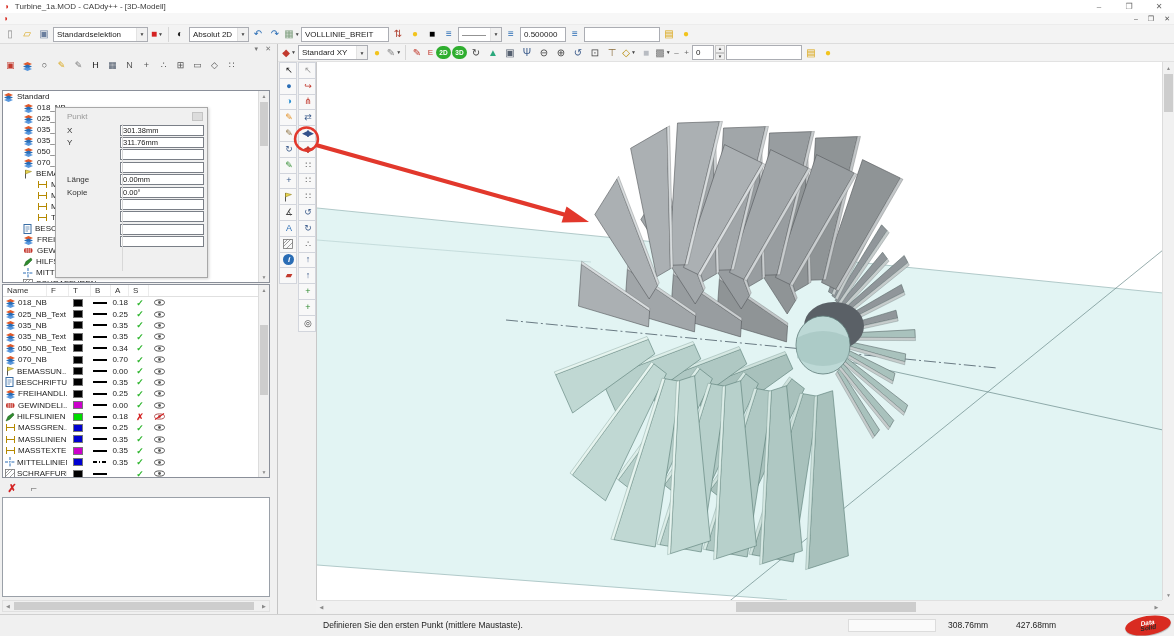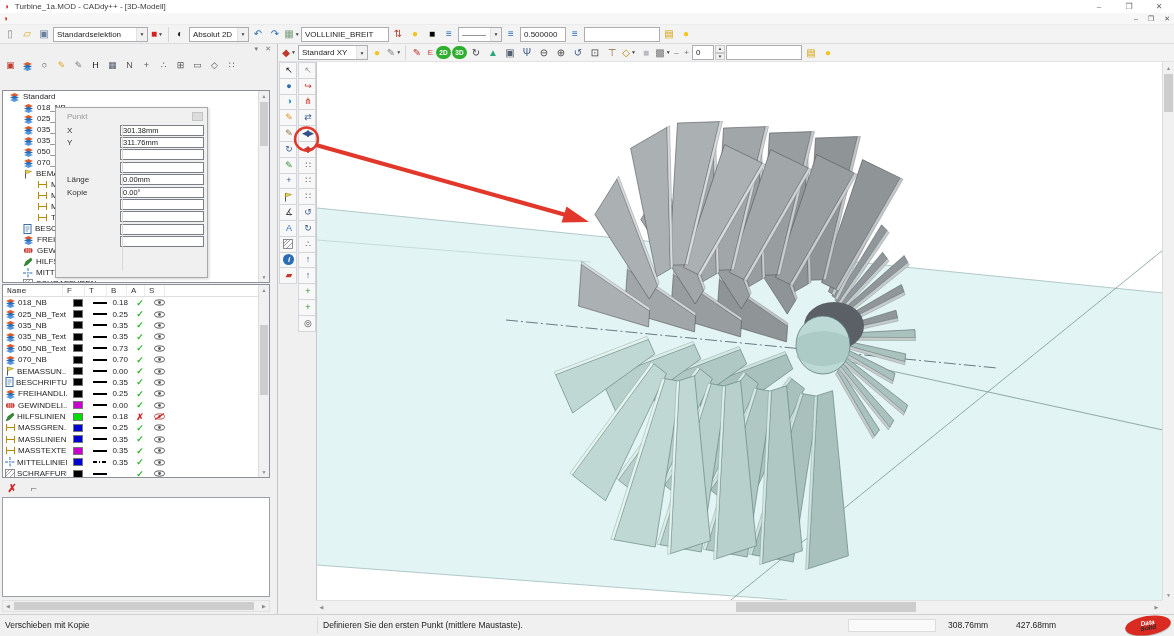--- a/index.html
+++ b/index.html
@@ -326,21 +326,21 @@
         <span style="color: rgb(85, 85, 85);">▭</span>
       </span>
       <span class="ticon">
         <span style="color: rgb(85, 85, 85);">◇</span>
       </span>
       <span class="ticon">
         <span style="color: rgb(85, 85, 85);">∷</span>
       </span>
     </div>
   <div class="tree-box" id="tree-box">
-      <div class="trow" style="padding-left: 6px;">
+      <div class="trow" style="padding-left: 0;">
         <span class="gi">
           <svg width="11" height="10" viewBox="0 0 11 10">
             <path d="M1 3 L5.5 1 L10 3 L5.5 5 Z" fill="#e05a2b"></path>
             <path d="M1 5.5 L5.5 3.5 L10 5.5 L5.5 7.5 Z" fill="#2a6db5"></path>
             <path d="M1 8 L5.5 6 L10 8 L5.5 10 Z" fill="#3c86d8" opacity=".85"></path>
           </svg>
         </span>
         <span>Standard</span>
       </div>
       <div class="trow" style="padding-left: 20px;">
@@ -545,21 +545,21 @@
           <span class="pfield"></span>
         </div>
         <div class="prow">
           <span class="plabel"></span>
           <span class="pfield"></span>
         </div>
       </div>
   </div>
   <div class="table-box" id="table-box">
       <div class="thead">
-        <span class="hc" style="width: 60px; font-family: Liberation Mono, monospace;">Name</span>
+        <span class="hc" style="width: 44px;">Name</span>
         <span class="hc" style="width: 22px;">F</span>
         <span class="hc" style="width: 22px;">T</span>
         <span class="hc" style="width: 20px;">B</span>
         <span class="hc" style="width: 18px;">A</span>
         <span class="hc" style="width: 20px;">S</span>
       </div>
       <div class="trowt">
         <span class="c-name">
           <span class="gi">
             <svg width="11" height="10" viewBox="0 0 11 10">
@@ -673,21 +673,21 @@
             </svg>
           </span>
           <span>050_NB_Text</span>
         </span>
         <span class="c-f">
           <span class="swatch" style="background: rgb(0, 0, 0);"></span>
         </span>
         <span class="c-t">
           <span class="lineT"></span>
         </span>
-        <span class="c-b">0.73</span>
+        <span class="c-b">0.34</span>
         <span class="c-a chk">✓</span>
         <span class="c-s">
           <svg width="11" height="7">
             <ellipse cx="5.5" cy="3.5" rx="5" ry="2.6" fill="none" stroke="#555" stroke-width="1"></ellipse>
             <circle cx="5.5" cy="3.5" r="1.4" fill="#555"></circle>
           </svg>
         </span>
       </div>
       <div class="trowt">
         <span class="c-name">
@@ -1215,21 +1215,20 @@
   <div class="corner"></div>
 </div>
 
 <svg class="annot" viewBox="0 0 896 570">
   <circle cx="28.5" cy="95" r="11.5" fill="none" stroke="#e2382c" stroke-width="2.4"></circle>
   <line x1="38" y1="101" x2="288" y2="171" stroke="#e2382c" stroke-width="4.2"></line>
   <polygon points="311,178 283.5,178.5 288.5,162.5" fill="#e2382c"></polygon>
 </svg>
 
 <div class="statusbar">
-  <div class="sb-tool">Verschieben mit Kopie</div>
   <div class="sb-msg">Definieren Sie den ersten Punkt (mittlere Maustaste).</div>
   <div class="sb-field"></div>
   <div class="sb-x">308.76mm</div>
   <div class="sb-y">427.68mm</div>
   <div class="sb-logo">
     <span class="l1">Data</span>
     <span class="l2">Solid</span>
   </div>
 </div>
 

